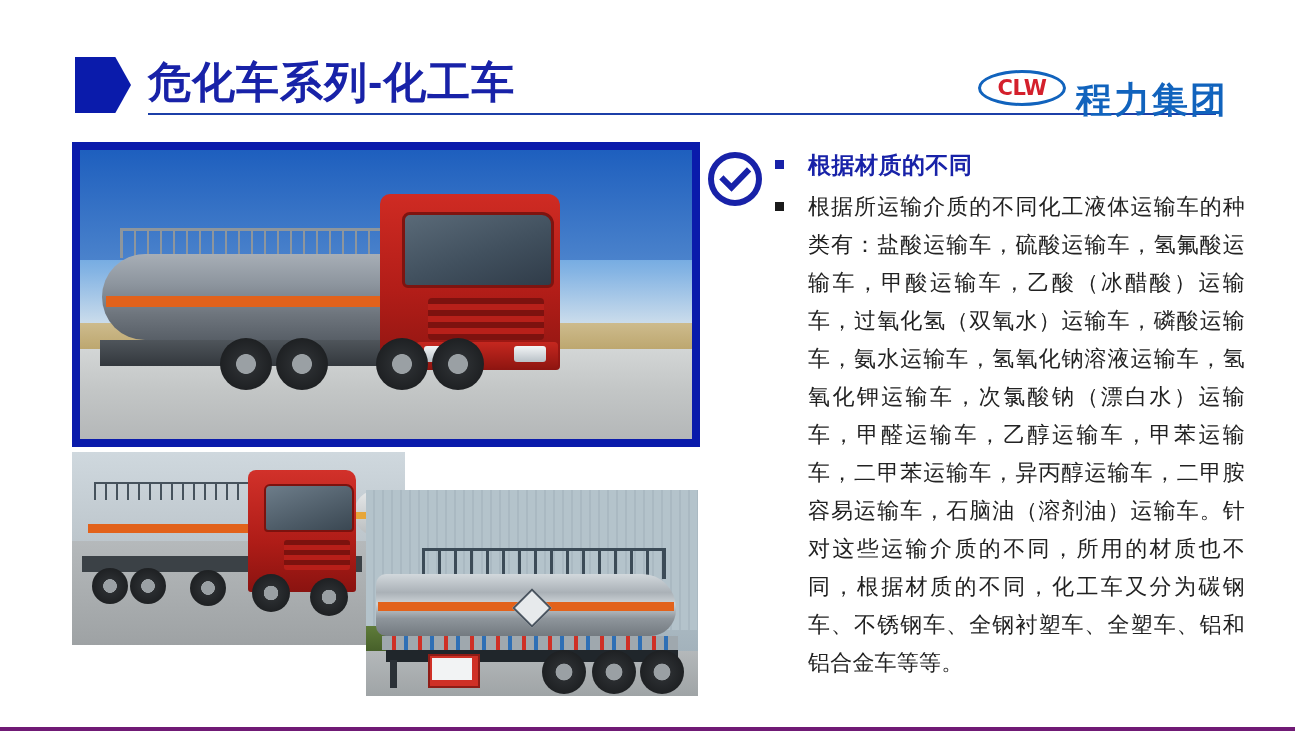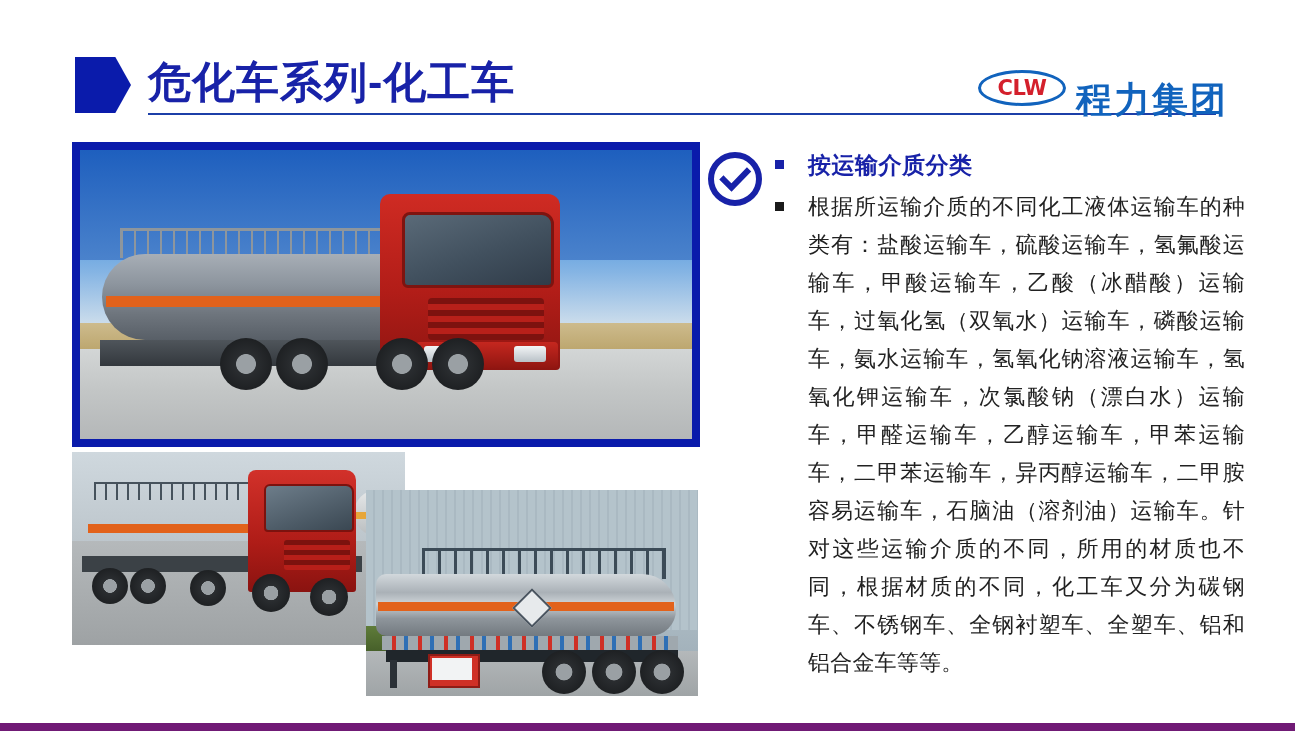--- a/index.html
+++ b/index.html
@@ -8,21 +8,21 @@
   }
   body {
     width: 1295px; height: 731px;
     font-family: "Liberation Sans", "DejaVu Sans", sans-serif;
     overflow: hidden;
     position: relative;
   }
   #slide {
     position: absolute; inset: 0;
     background: #ffffff;
-    border-bottom: 8px solid #701a75;
+    border-bottom: 4px solid #701a75;
     box-sizing: border-box;
   }
 
   
   #header { position: absolute; left: 0; top: 0; width: 1295px; height: 130px; }
 
   .pennant {
     position: absolute; left: 75px; top: 57px;
     width: 56px; height: 56px;
     background: #0a1bab;
@@ -313,21 +313,21 @@
   <div id="check-icon">
     <svg width="58" height="58" viewBox="0 0 58 58">
       <circle cx="29" cy="29" r="24" fill="none" stroke="#1822a8" stroke-width="6"></circle>
       <path d="M17.5 29.5 L25.5 37.5 L41 21.5" fill="none" stroke="#1822a8" stroke-width="6" stroke-linecap="square" stroke-linejoin="miter"></path>
     </svg>
   </div>
 
   <div id="bullets">
     <div class="bullet-row" id="heading-row">
       <span class="bullet-mark mark-blue"></span>
-      <span id="heading-text">按运输介质分类</span>
+      <span id="heading-text">根据材质的不同</span>
     </div>
     <div class="bullet-row">
       <span class="bullet-mark mark-dark"></span>
       <span id="body-text">根据所运输介质的不同化工液体运输车的种类有：盐酸运输车，硫酸运输车，氢氟酸运输车，甲酸运输车，乙酸（冰醋酸）运输车，过氧化氢（双氧水）运输车，磷酸运输车，氨水运输车，氢氧化钠溶液运输车，氢氧化钾运输车，次氯酸钠（漂白水）运输车，甲醛运输车，乙醇运输车，甲苯运输车，二甲苯运输车，异丙醇运输车，二甲胺容易运输车，石脑油（溶剂油）运输车。针对这些运输介质的不同，所用的材质也不同，根据材质的不同，化工车又分为碳钢车、不锈钢车、全钢衬塑车、全塑车、铝和铝合金车等等。</span>
     </div>
   </div>
 
 </div>
 
 </body></html>

